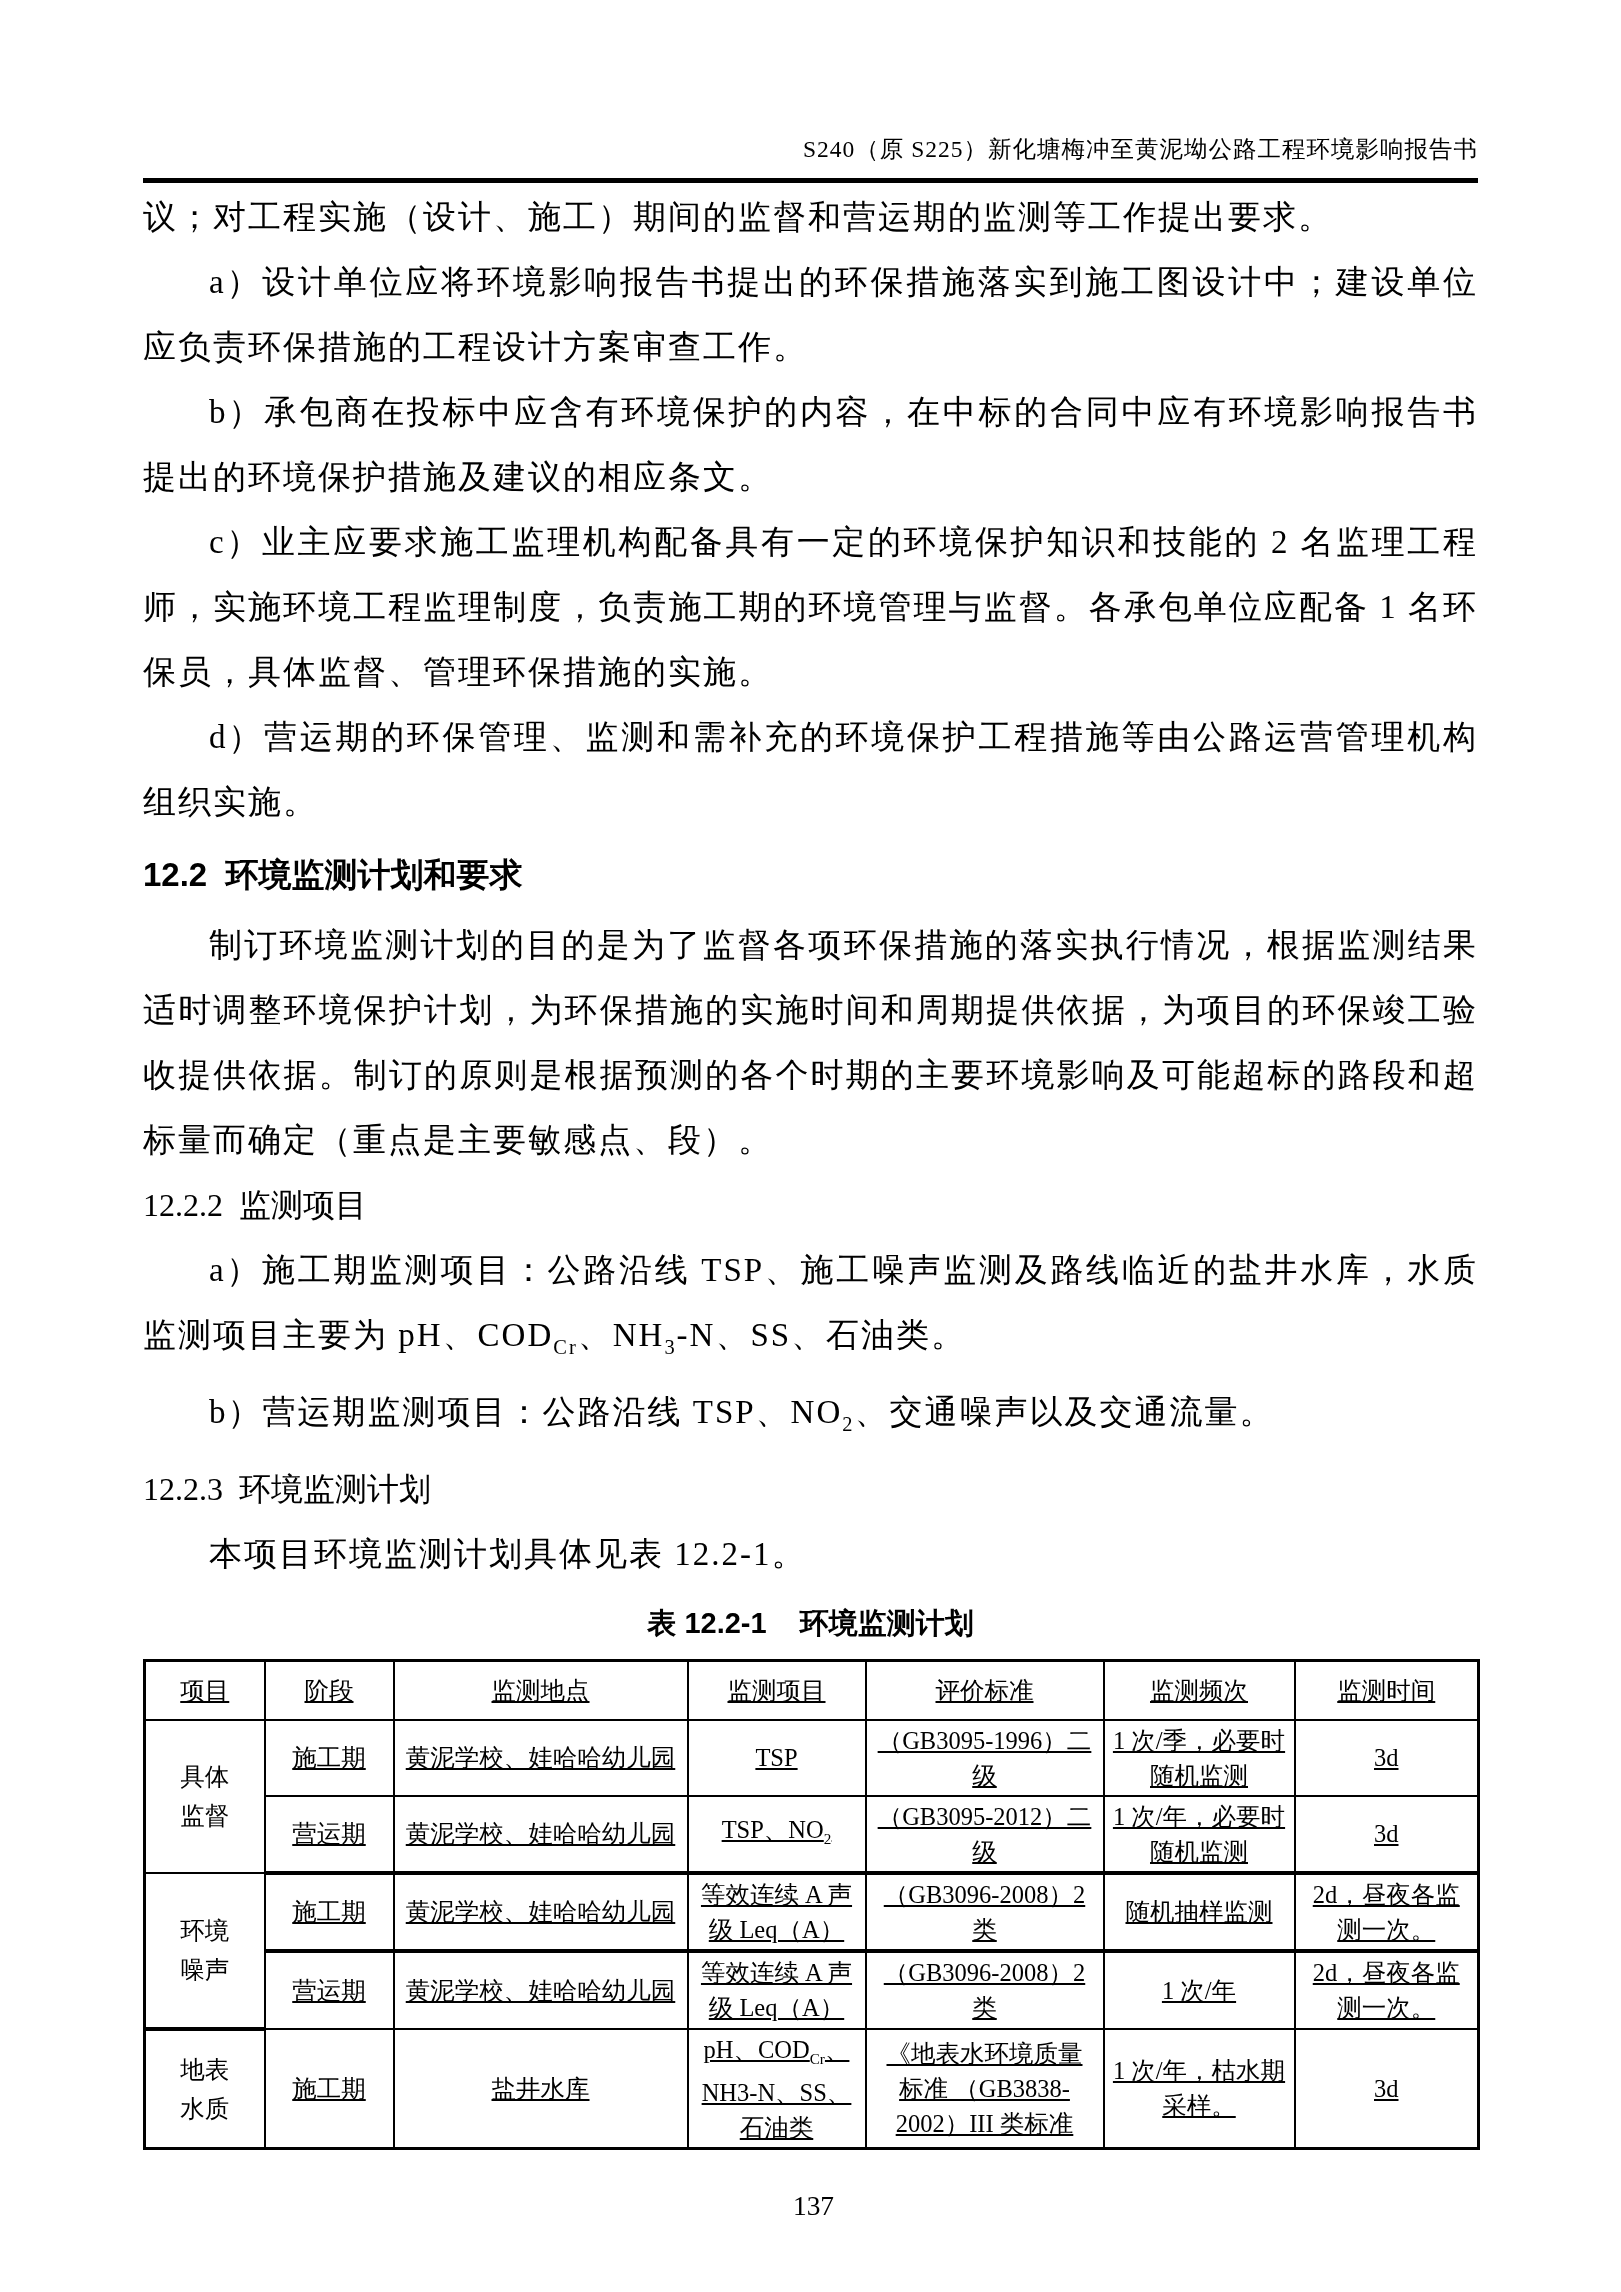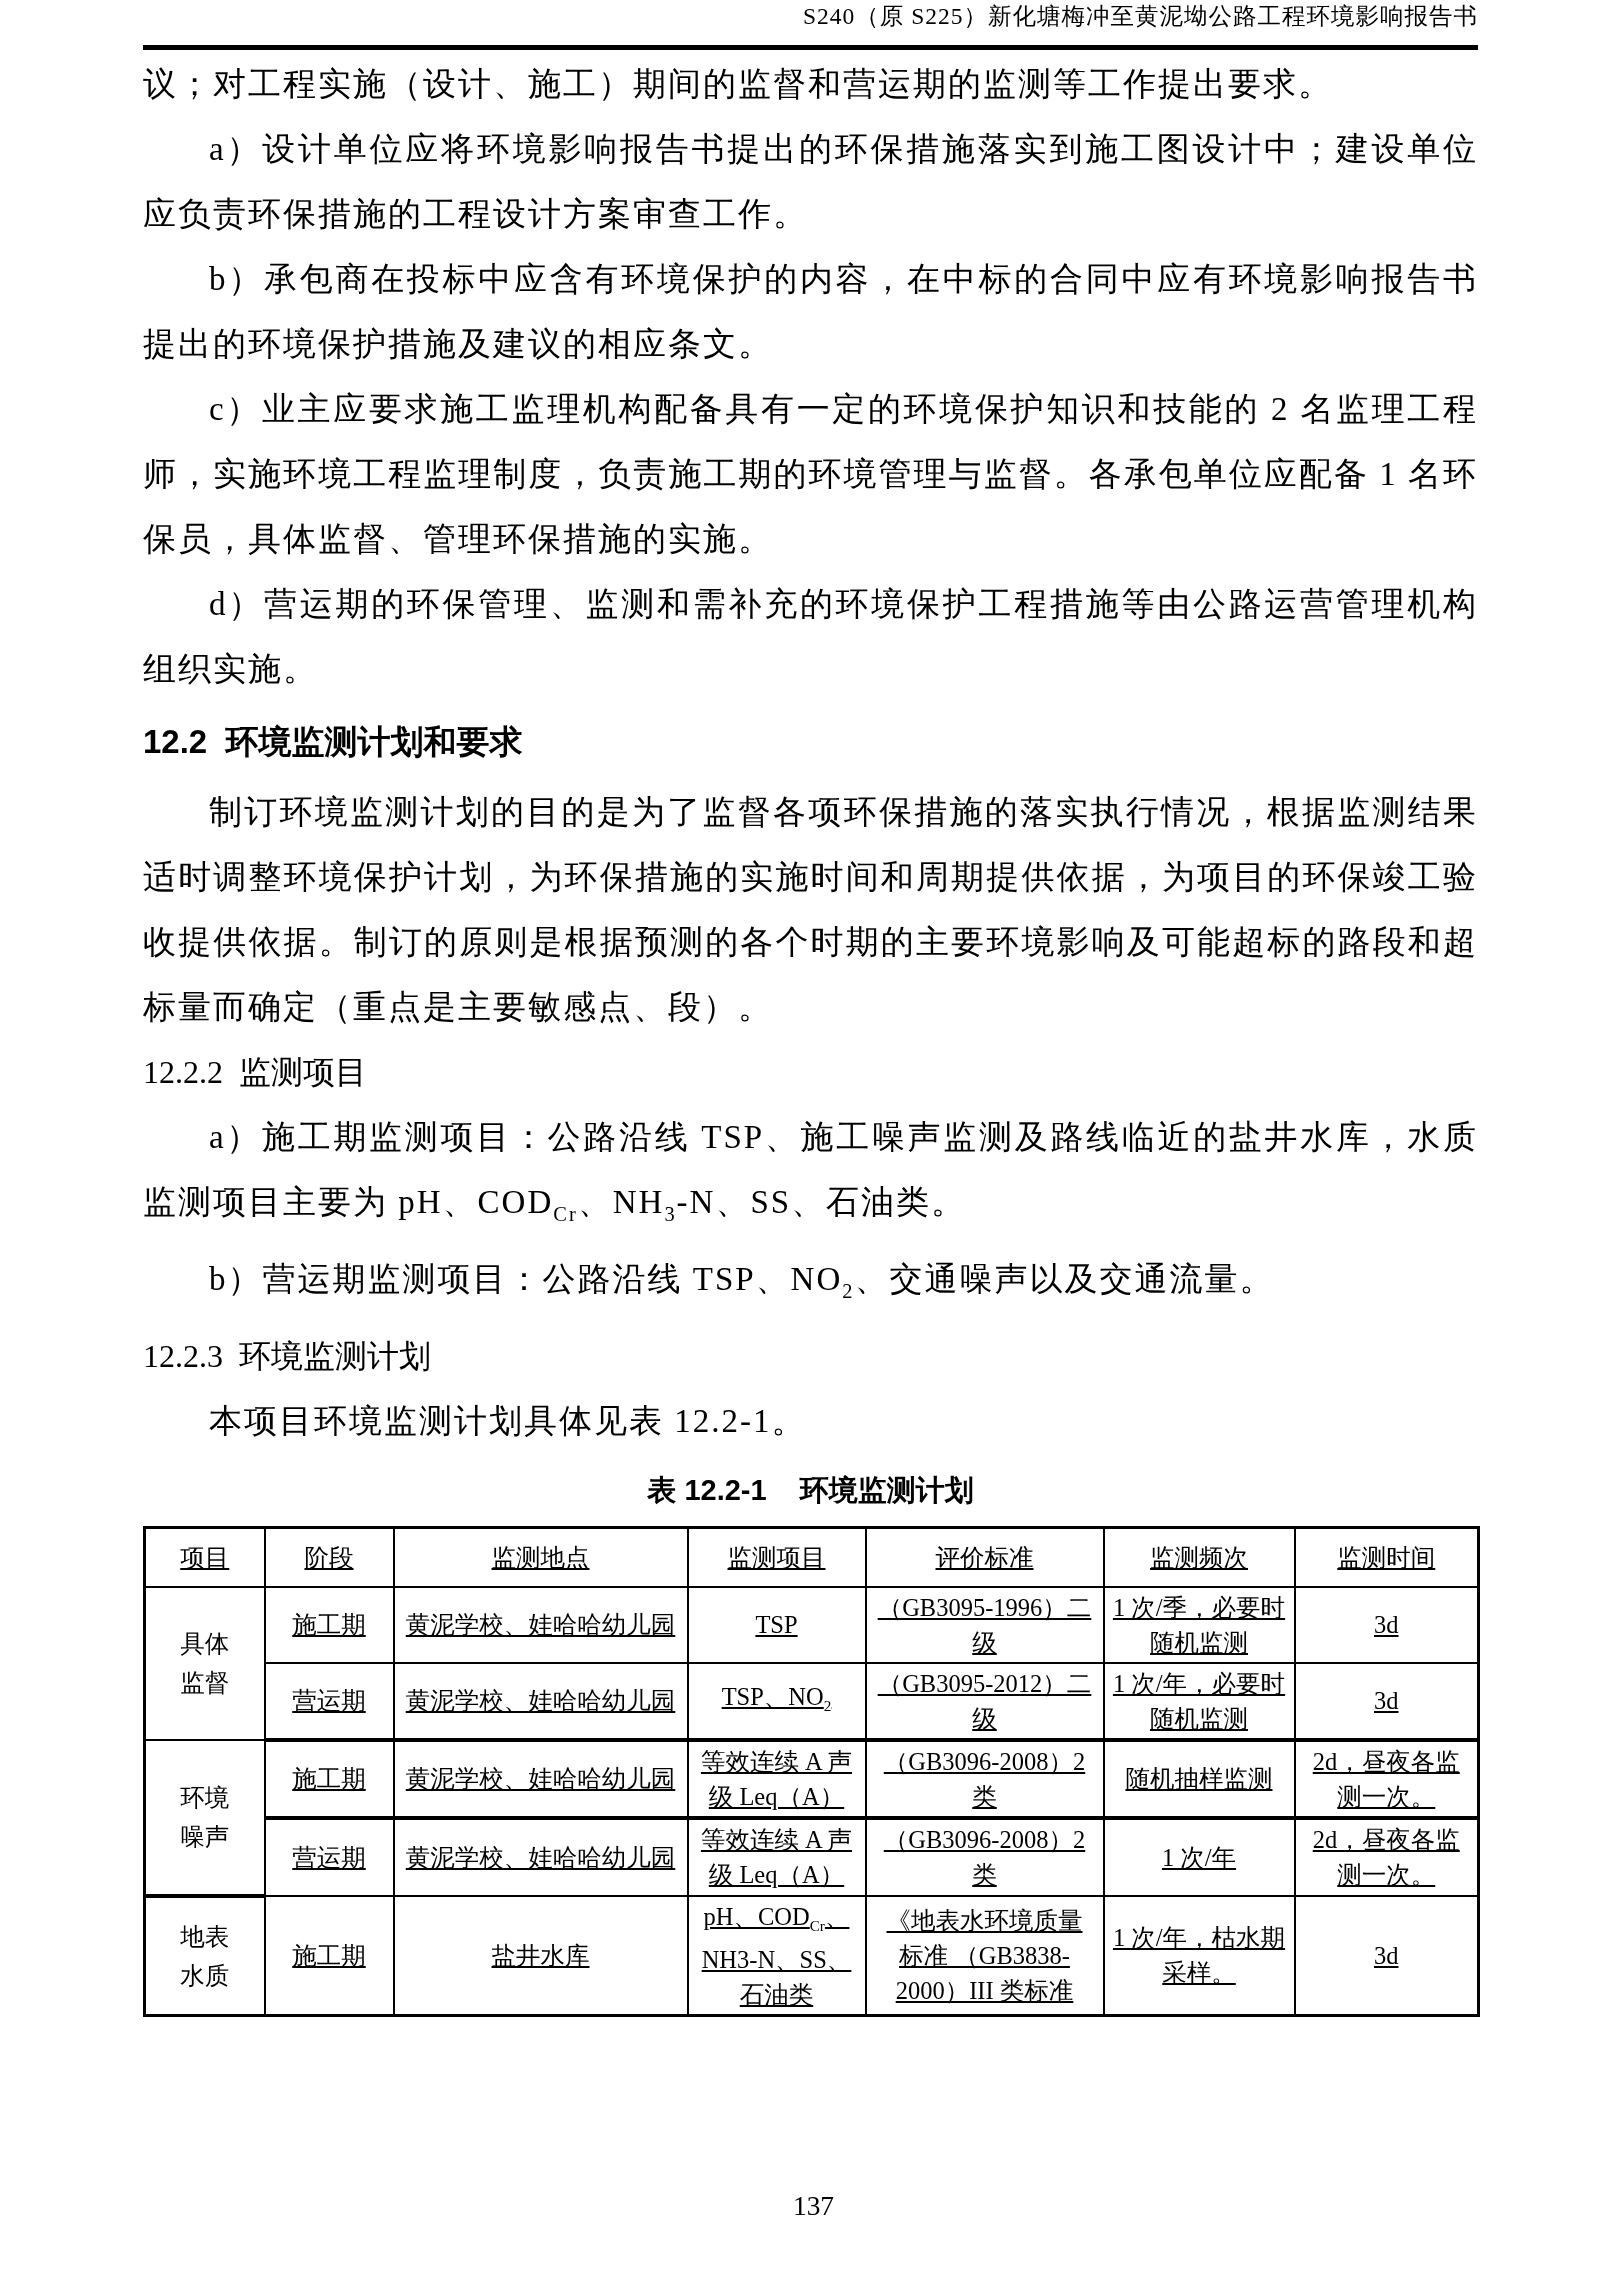--- a/index.html
+++ b/index.html
@@ -6,21 +6,21 @@
   .page{
     position:relative;
     width:1621px;height:2293px;
     margin:0 auto;
     background:#ffffff;
     box-sizing:border-box;
     padding:0 143px;
     color:#000;
     font-family:"Liberation Serif","DejaVu Serif",serif;
   }
-  .header{}
+  .header{padding-top:133px;}
   .header-text{
     text-align:right;
     font-size:23.5px;
     line-height:33px;
     letter-spacing:1px;
   }
   .header-rule{height:4.9px;background:#000;margin-top:11.8px;}
   .body{margin-top:2px;}
   p.para{
     margin:0;
@@ -167,21 +167,21 @@
           <td>等效连续 A 声级 Leq（A）</td>
           <td>（GB3096-2008）2 类</td>
           <td>1 次/年</td>
           <td>2d，昼夜各监测一次。</td>
         </tr>
         <tr style="height:94px">
           <td><span class="cat-text">地表水质</span></td>
           <td>施工期</td>
           <td>盐井水库</td>
           <td>pH、COD<sub>Cr</sub>、NH3-N、SS、石油类</td>
-          <td>《地表水环境质量标准 （GB3838-2000）III 类标准</td>
+          <td>《地表水环境质量标准 （GB3838-2002）III 类标准</td>
           <td>1 次/年，枯水期采样。</td>
           <td>3d</td>
         </tr>
       </tbody>
     </table>
   </div>
 
   <div class="footer-num">137</div>
 
 </div>

